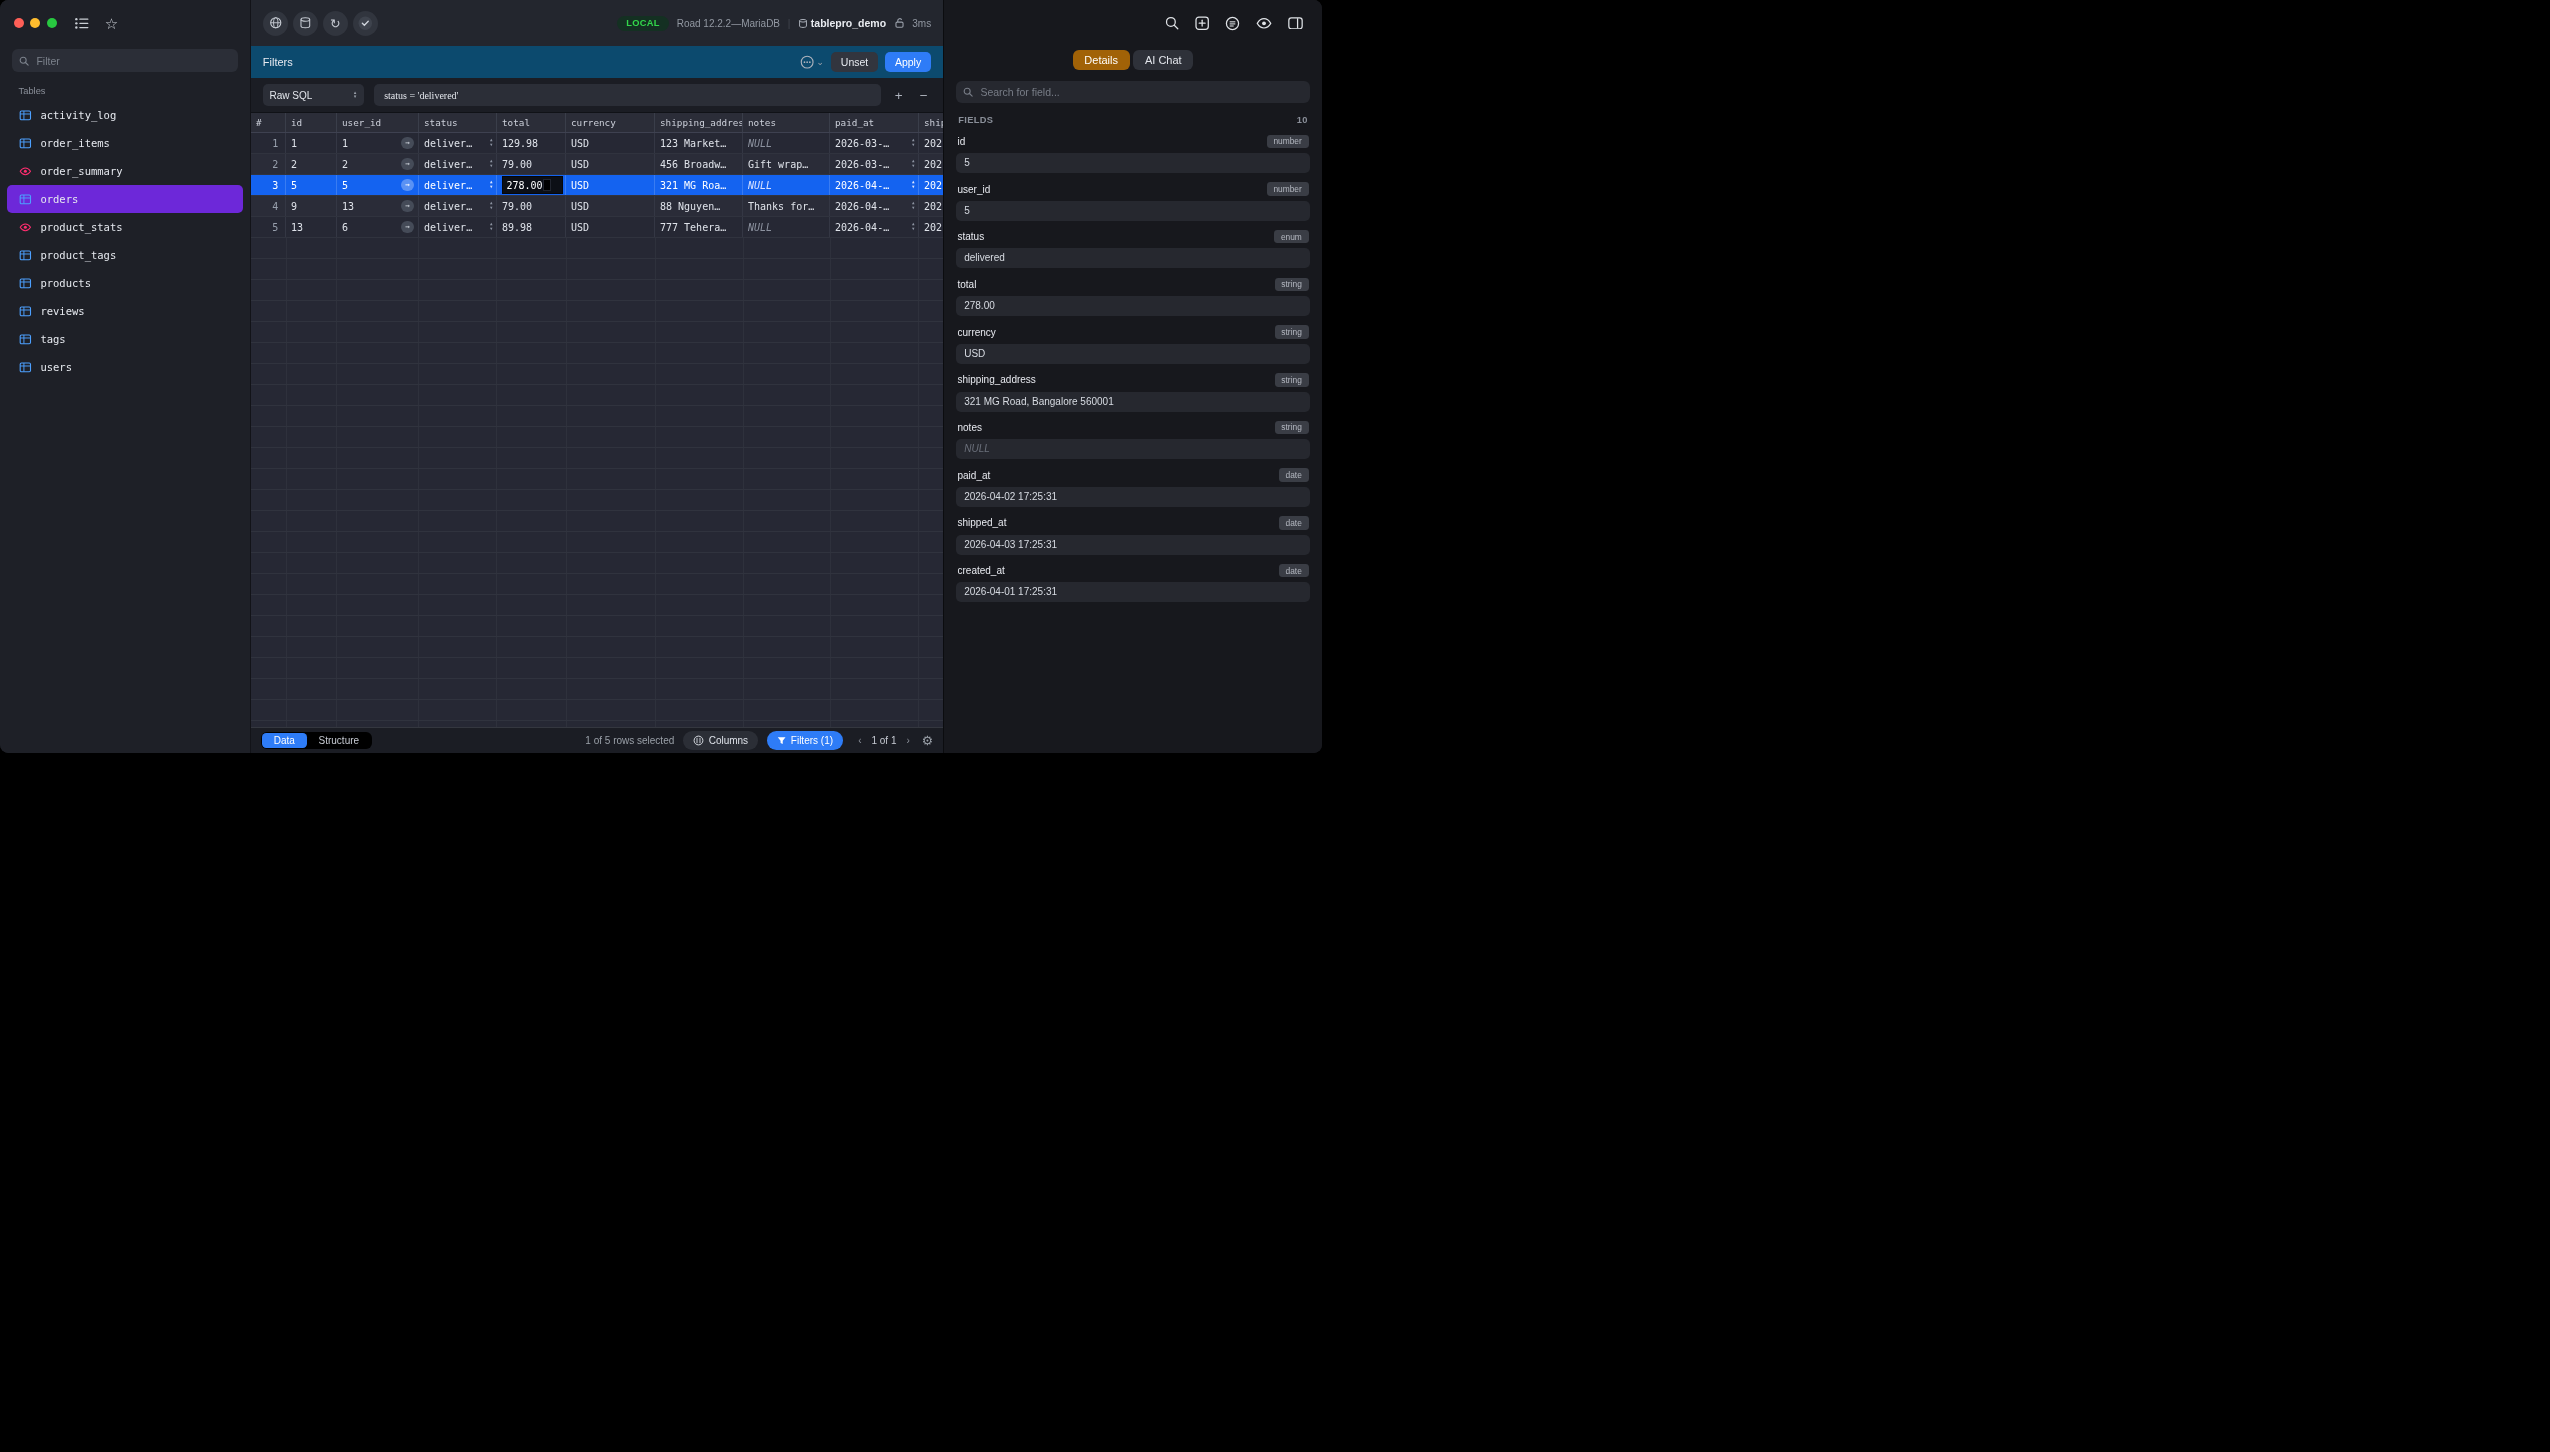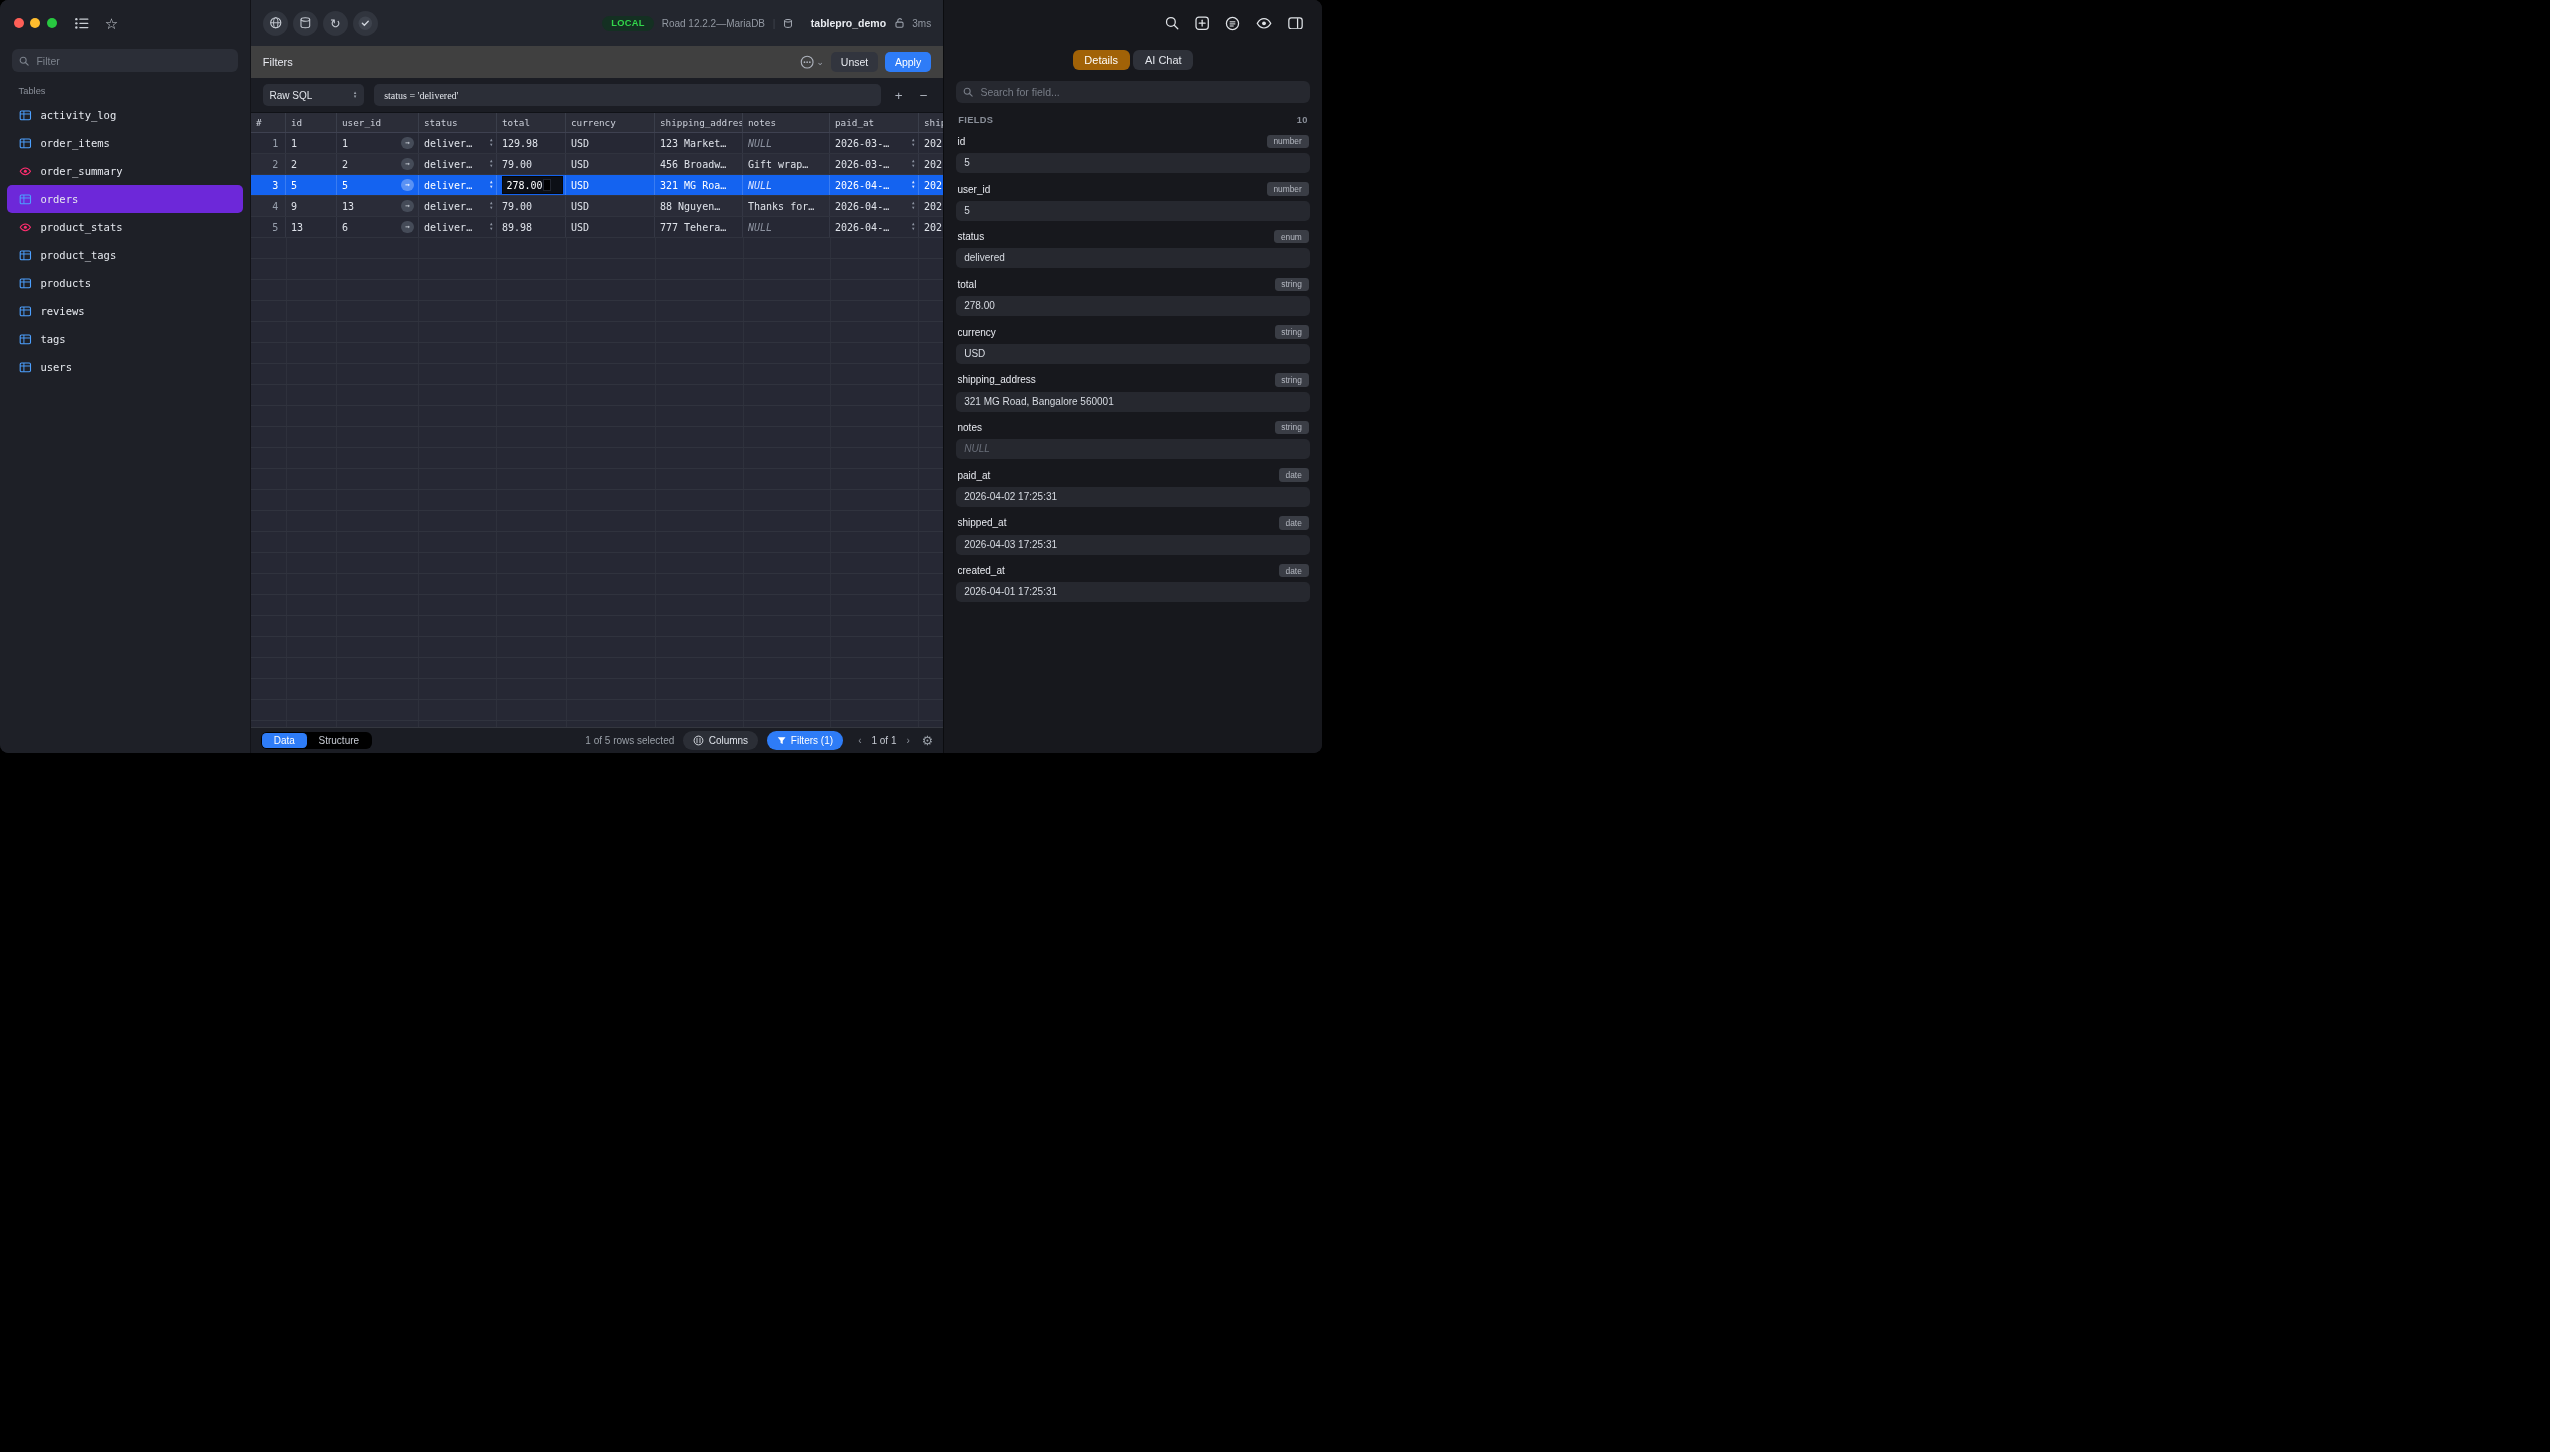--- a/index.html
+++ b/index.html
@@ -26,23 +26,23 @@
   .side-item.selected{background:#6d28d9;}
   .side-item .ic{display:flex;width:13.5px;justify-content:center;}
 
   
   .main{width:692px;flex:none;display:flex;flex-direction:column;background:#262834;}
   .toolbar{height:46px;background:#23262e;display:flex;align-items:center;padding:0 11.8px;gap:5px;flex:none;}
   .circ-btn{width:25px;height:25px;border-radius:50%;background:#31353e;display:flex;align-items:center;justify-content:center;color:#c7ccd4;font-size:12.7px;}
   .conn{margin-left:auto;display:flex;align-items:center;gap:7.6px;font-size:10px;color:#9298a2;}
   .env{background:#143022;color:#32d74b;font-weight:700;font-size:9.3px;padding:2.5px 9.3px;border-radius:8.4px;letter-spacing:0.3px;}
   .vsep{color:#42464f;}
-  .dbname{color:#e9ecf1;font-weight:600;font-size:10.5px;display:flex;gap:18px;align-items:center;}
-
-  .filters-bar{height:32px;background:#404040;display:flex;align-items:center;padding:0 11.8px;gap:6.7px;flex:none;}
+  .dbname{color:#e9ecf1;font-weight:600;font-size:10.5px;display:flex;gap:3px;align-items:center;}
+
+  .filters-bar{height:32px;background:#0c4a6e;display:flex;align-items:center;padding:0 11.8px;gap:6.7px;flex:none;}
   .filters-title{font-size:11px;color:#e8eaf0;}
   .menu-btn{margin-left:auto;display:flex;align-items:center;gap:1.7px;color:#aeb3bd;}
   .menu-btn .chev{font-size:9.3px;line-height:8.4px;color:#9aa0aa;}
   .btn{height:20px;border-radius:5px;font-size:10.5px;display:flex;align-items:center;padding:0 10px;border:none;}
   .btn.unset{background:#32353e;color:#e7eaf0;}
   .btn.apply{background:#2e7cf7;color:#fff;}
 
   .filter-row{height:35px;background:#1b1d24;border-bottom:0.8px solid #101217;display:flex;align-items:center;padding:0 11.8px;gap:10px;flex:none;}
   .select{width:101px;height:22px;background:#2b2e37;border-radius:5px;display:flex;align-items:center;justify-content:space-between;padding:0 6.7px;color:#e3e6ec;font-size:10px;flex:none;}
   .updown{display:flex;flex-direction:column;align-items:center;color:#9aa0aa;font-size:4.2px;line-height:4.2px;}

